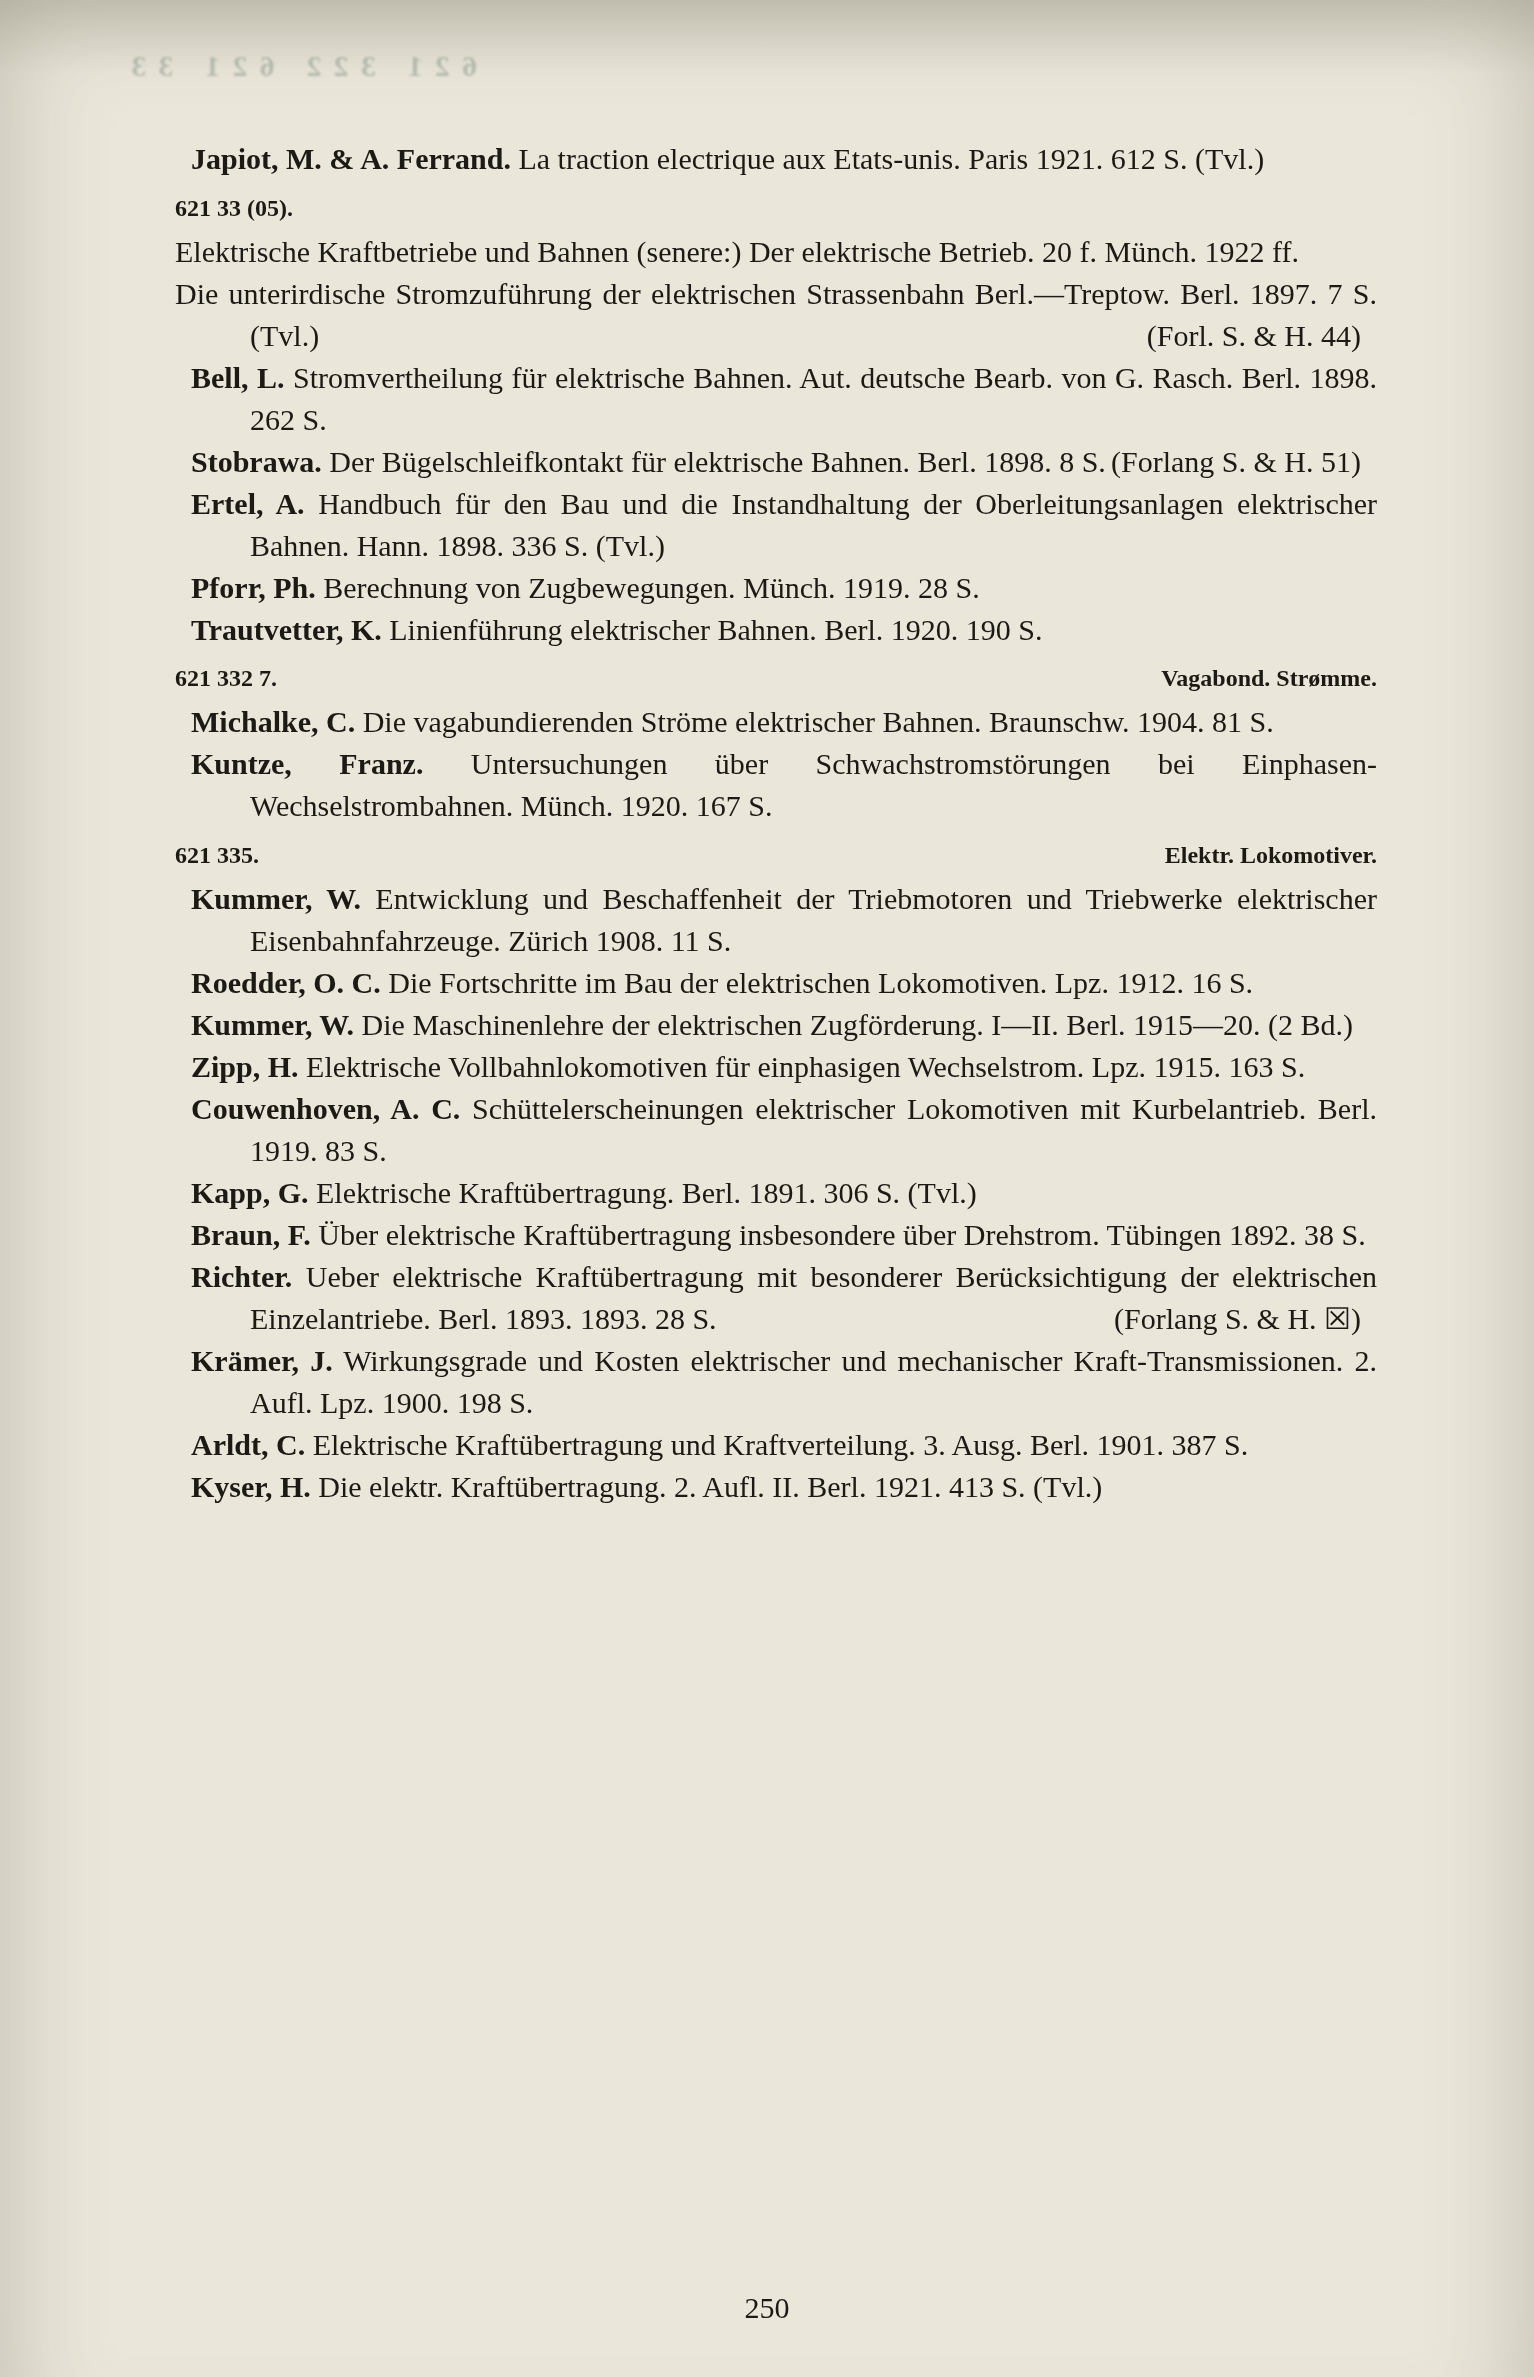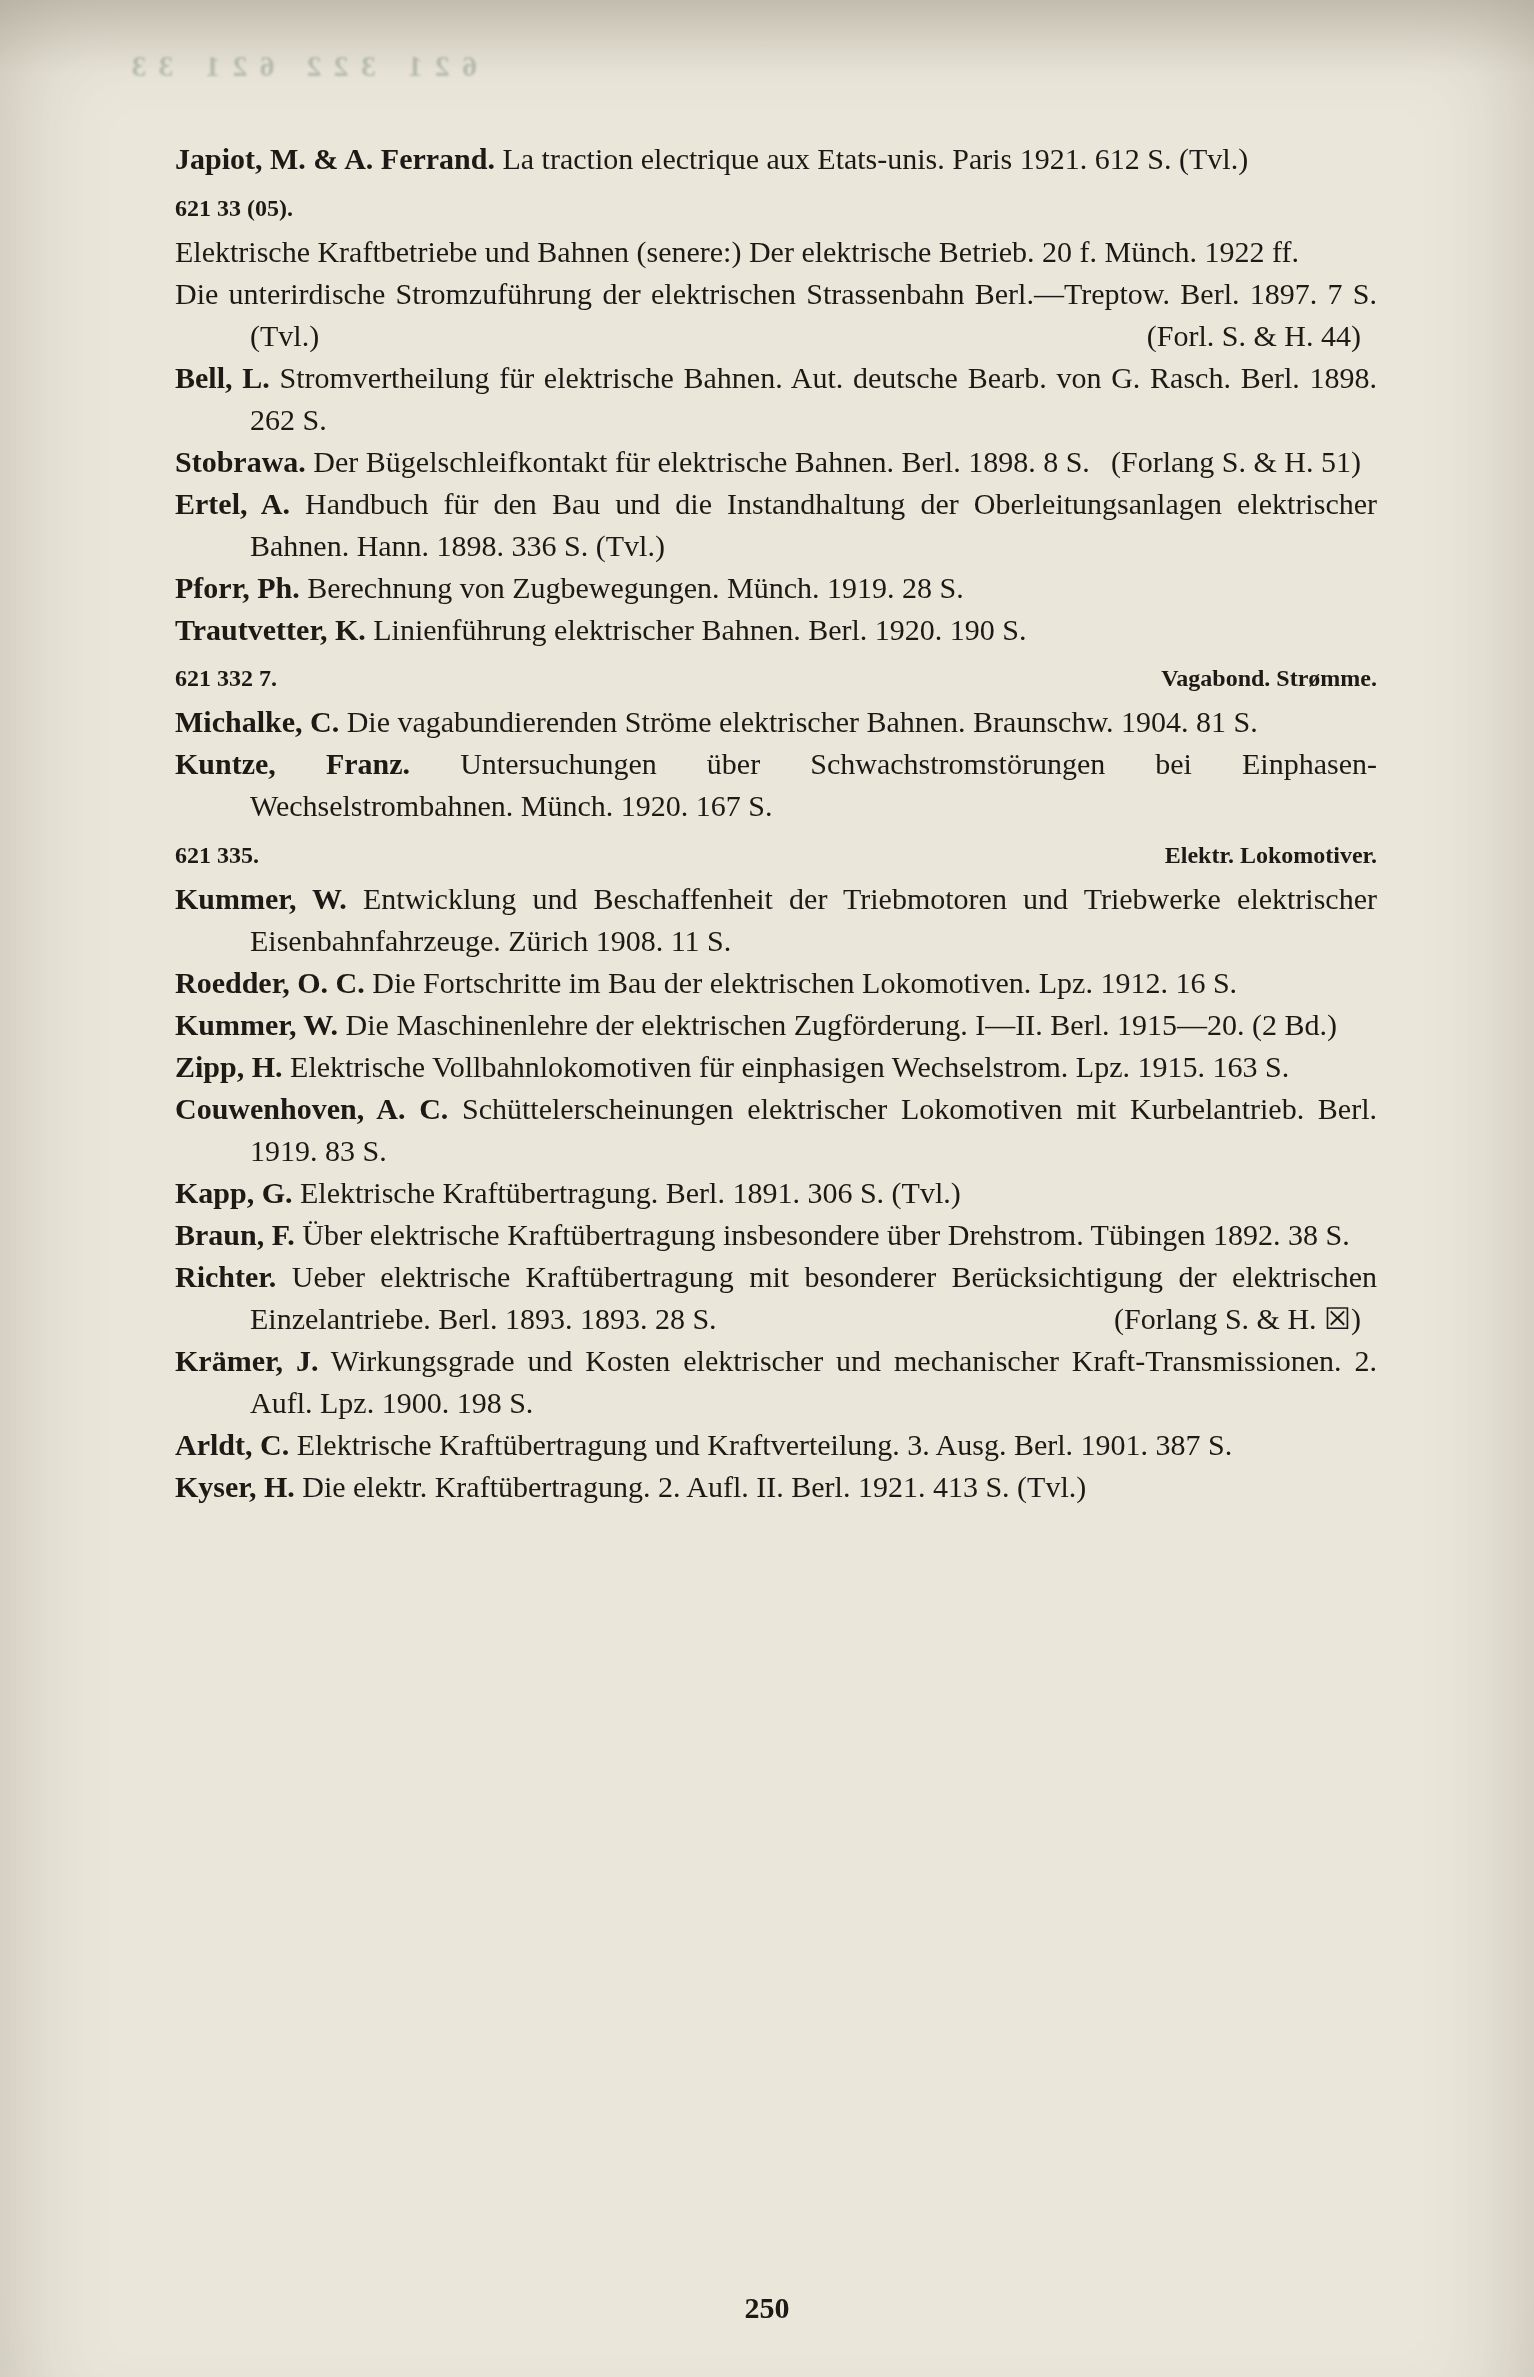--- a/index.html
+++ b/index.html
@@ -46,20 +46,21 @@
     margin: 0;
     font-size: 30px;
     line-height: 42px;
     text-align: justify;
     padding-left: 75px;
     text-indent: -75px;
     position: relative;
   }
   .entry .author {
     font-weight: bold;
+    margin-left: 16px;
   }
   .entry .note {
     position: absolute;
     right: 16px;
     bottom: 0;
     text-indent: 0;
     text-align: right;
   }
   .heading {
     display: flex;
@@ -72,21 +73,20 @@
   }
   .pagenum {
     position: absolute;
     top: 2287px;
     left: 0;
     width: 100%;
     text-align: center;
     font-size: 30px;
     line-height: 42px;
     color: #1d1a15;
-    font-weight: bold;
   }
 </style>
 </head>
 <body>
 
 <div class="page">
   <div class="bleed">621 322   621 33</div>
   <div class="content">
       <p class="entry"><span class="author">Japiot, M. &amp; A. Ferrand.</span> <span>La traction electrique aux Etats-unis. Paris 1921. 612 S. (Tvl.)</span></p>
       <div class="heading">

